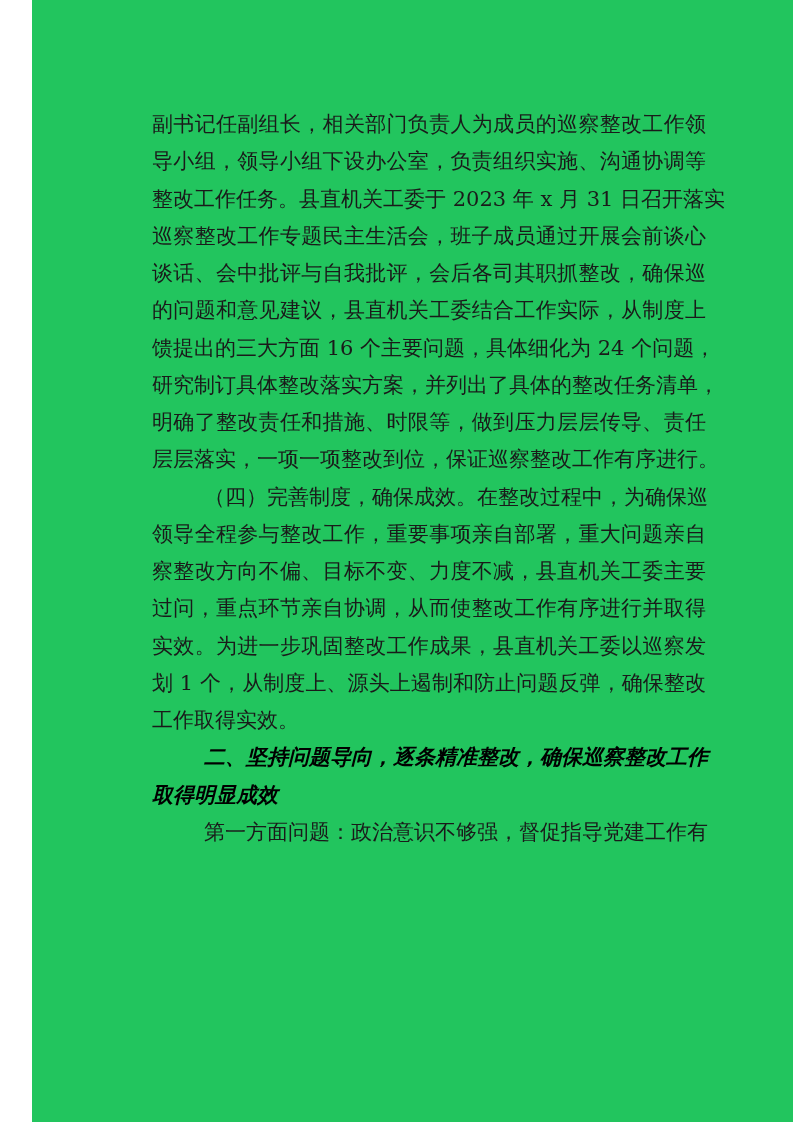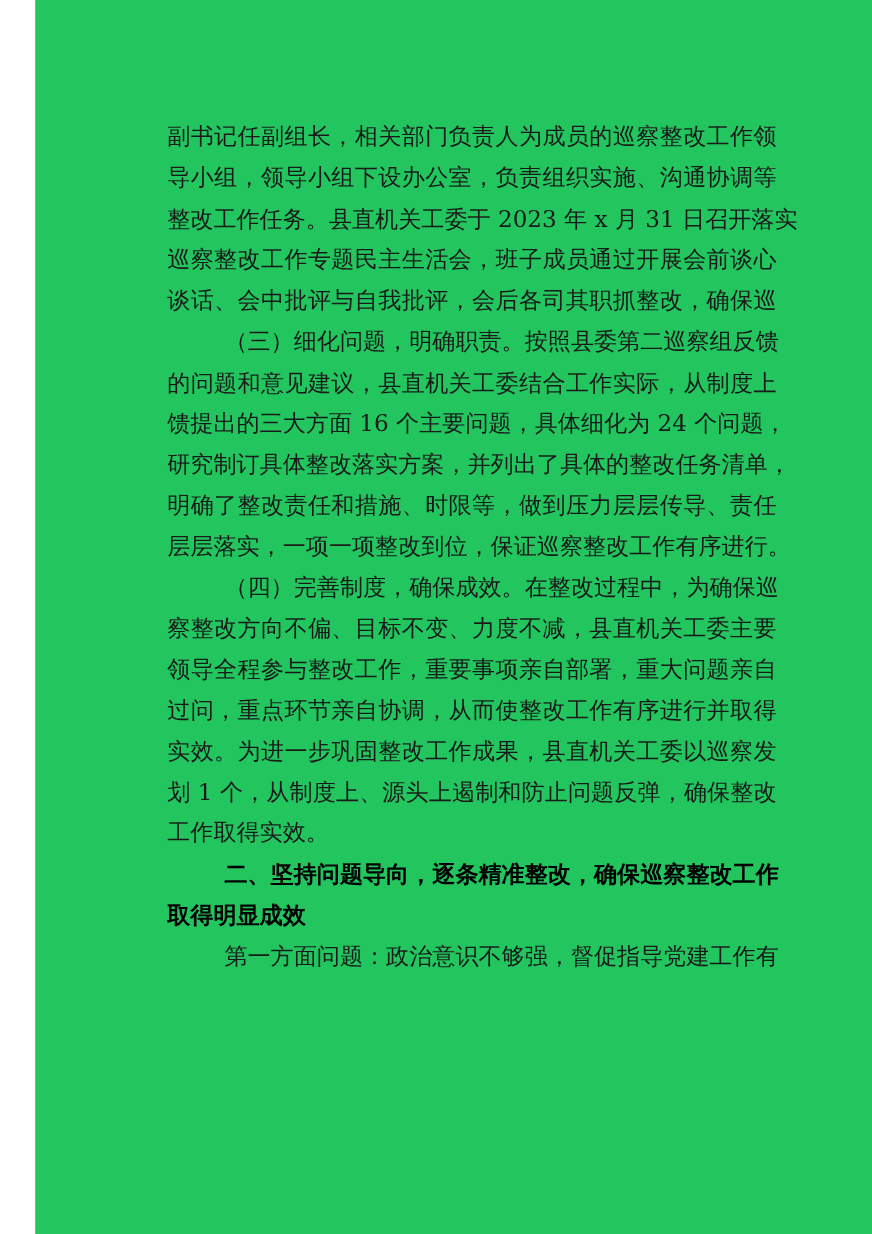--- a/index.html
+++ b/index.html
@@ -43,43 +43,43 @@
     text-align-last: left;
   }
   .line.indent {
     padding-left: 52px;
   }
   .line.heading {
     font-family: "DejaVu Sans", "Liberation Sans", sans-serif;
     font-weight: bold;
     font-size: 21px;
     color: #000000;
+    font-style: italic;
   }
 </style>
 </head>
 <body>
 
 <div class="page">
   <div class="content">
     <div class="line">副书记任副组长，相关部门负责人为成员的巡察整改工作领</div>
     <div class="line">导小组，领导小组下设办公室，负责组织实施、沟通协调等</div>
     <div class="line">整改工作任务。县直机关工委于 2023 年 x 月 31 日召开落实</div>
     <div class="line">巡察整改工作专题民主生活会，班子成员通过开展会前谈心</div>
     <div class="line">谈话、会中批评与自我批评，会后各司其职抓整改，确保巡</div>
 
-    <div class="line indent">（三）细化问题，明确职责。按照县委第二巡察组反馈</div>
     <div class="line">的问题和意见建议，县直机关工委结合工作实际，从制度上</div>
     <div class="line">馈提出的三大方面 16 个主要问题，具体细化为 24 个问题，</div>
     <div class="line">研究制订具体整改落实方案，并列出了具体的整改任务清单，</div>
     <div class="line">明确了整改责任和措施、时限等，做到压力层层传导、责任</div>
     <div class="line">层层落实，一项一项整改到位，保证巡察整改工作有序进行。</div>
 
     <div class="line indent">（四）完善制度，确保成效。在整改过程中，为确保巡</div>
+    <div class="line">领导全程参与整改工作，重要事项亲自部署，重大问题亲自</div>
     <div class="line">察整改方向不偏、目标不变、力度不减，县直机关工委主要</div>
-    <div class="line">领导全程参与整改工作，重要事项亲自部署，重大问题亲自</div>
     <div class="line">过问，重点环节亲自协调，从而使整改工作有序进行并取得</div>
     <div class="line">实效。为进一步巩固整改工作成果，县直机关工委以巡察发</div>
     <div class="line">划 1 个，从制度上、源头上遏制和防止问题反弹，确保整改</div>
     <div class="line last">工作取得实效。</div>
 
     <div class="line indent heading">二、坚持问题导向，逐条精准整改，确保巡察整改工作</div>
     <div class="line heading last">取得明显成效</div>
 
     <div class="line indent">第一方面问题：政治意识不够强，督促指导党建工作有</div>
   </div>

